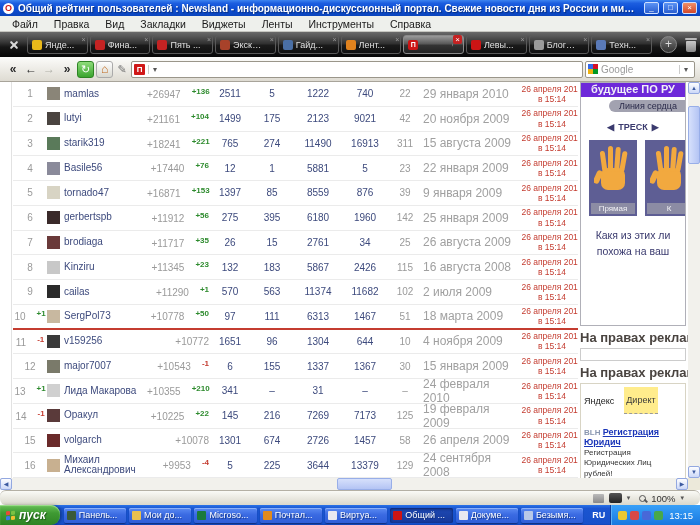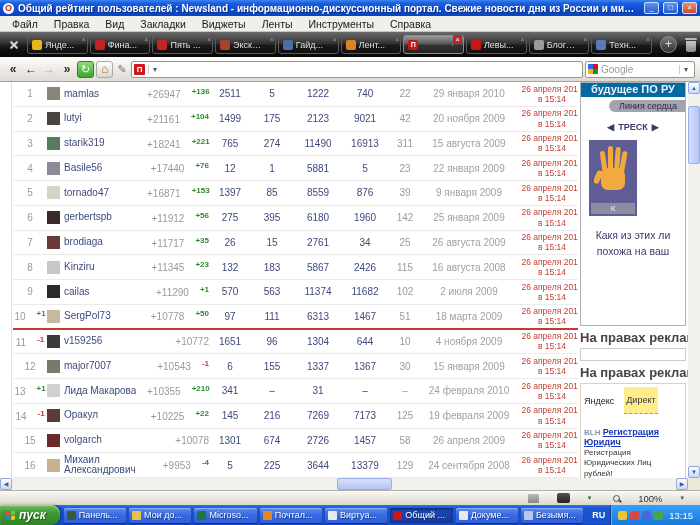--- a/index.html
+++ b/index.html
@@ -76,28 +76,28 @@
   .c-rank { width:34px; text-align:center; color:#9a9a9a; font-size:10px; flex:none; }
   .c-rank sup, .c-rating sup { font-size:8px; font-weight:bold;margin-left:11px; }
   sup.pos { color:#2e8b2e; } sup.neg { color:#c43c30; }
   .c-user { width:100px; display:flex; align-items:center; gap:4px; flex:none; min-width:0; }
   .avatar { width:13px; height:13px; background:#999; flex:none; }
   .uname { color:#3d4a7d; font-size:10px; line-height:1.05; }
   .c-rating { width:62px; text-align:right; color:#9a9a9a; font-size:10px; flex:none; }
   .c-n { text-align:center; color:#3d4a7d; font-size:10px; flex:none; }
   .c1 { width:42px; } .c2 { width:42px; } .c3 { width:50px; } .c4 { width:44px; }
   .c5 { width:36px; color:#9a9a9a; }
-  .c-reg { width:92px; text-align:center; color:#a0a0a0; font-size:10px; flex:none; }
+  .c-reg { width:92px; color:#a0a0a0; font-size:12px; flex:none; }
   .c-visit { width:74px; text-align:center; color:#c43c30; font-size:8.5px; line-height:1.2; flex:none;
     display:flex; flex-direction:column; }
 
   
   .adcol { position:absolute; left:578px; top:0; width:110px; height:396px; overflow:hidden; background:#fff; }
   .adbox { border:1px solid #b0b0b8; margin:0 2px 4px 2px; height:244px; overflow:hidden; background:#fff; }
-  .ad-head { background:#0369a1; color:#f0f0f8; font-size:11px; font-weight:bold; text-align:center;
+  .ad-head { background:#6d28d9; color:#f0f0f8; font-size:11px; font-weight:bold; text-align:center;
     height:14px; line-height:13px; white-space:nowrap; }
   .ad-tabstrip { display:flex; justify-content:flex-end; margin-top:3px; }
   .ad-tab { background:#a2a2b0; color:#2a2a4a; font-size:9px; padding:1px 8px 1px 10px; border-radius:9px 0 0 9px; }
   .ad-nav { display:flex; justify-content:center; gap:4px; color:#3a3a6e; font-size:9px; font-weight:bold; margin:10px 0 8px; }
   .hands { display:flex; gap:8px; padding-left:8px; }
   .hand-tile { width:48px; height:76px; background:#5e5e94; flex:none; position:relative; }
   .hand-tile svg { display:block; margin:3px auto 0; }
   .hand-cap { position:absolute; bottom:2px; left:2px; right:2px; background:#8c8ca4; color:#f0f0f4;
     font-size:8px; text-align:center; padding:1px 0; }
   .ad-q { color:#3a3a6e; font-size:10.5px; text-align:center; margin-top:12px; line-height:1.5; }
@@ -123,21 +123,21 @@
   .vthumb { position:absolute; left:0; right:0; top:12px; height:58px;
     background:linear-gradient(90deg,#d6e0fb,#b4c4f4); border:1px solid #98aee8; border-radius:2px; }
   .vcorner { height:12px; background:#ece9da; flex:none; }
   .hscroll { position:absolute; left:0; top:396px; width:688px; height:12px; background:#f2f1ec; display:flex; }
   .htrack { flex:1; position:relative; }
   .hthumb { position:absolute; top:0; bottom:0; left:325px; width:55px;
     background:linear-gradient(#d6e0fb,#b4c4f4); border:1px solid #98aee8; border-radius:2px; }
 
   
   .statusbar { height:15px; background:linear-gradient(#fafaf6,#dad8cc); border-top:1px solid #b4b0a4;
-    display:flex; align-items:center; justify-content:flex-end; gap:18px; padding:0 16px 0 4px; }
+    display:flex; align-items:center; justify-content:flex-end; gap:5px; padding:0 16px 0 4px;border-radius:6px; }
   .sb-icon1 { width:11px; height:9px; background:linear-gradient(#bbb,#888); border-radius:1px; }
   .sb-icon2 { width:13px; height:10px; background:linear-gradient(#555,#222); border-radius:2px; }
   .sb-dd { color:#555; font-size:7px; }
   .mag { width:7px; height:7px; border:1.5px solid #555; border-radius:50%; position:relative; margin-left:4px; }
   .mag::after { content:""; position:absolute; width:4px; height:1.5px; background:#555; transform:rotate(45deg); right:-3px; bottom:-1px; }
   .zoom-label { font-size:9.5px; color:#333; }
 
   
   .taskbar { height:20px; background:linear-gradient(#2a74e8 0%,#2163dc 9%,#1a55d0 18%,#1750cb 92%,#1145b8 100%);
     display:flex; align-items:center; }
@@ -571,20 +571,33 @@
         <div class="ad-head">будущее ПО РУ</div>
         <div class="ad-tabstrip">
             <span class="ad-tab">Линия сердца</span>
           </div>
         <div class="ad-nav">
           <span>◀</span>
           <span>ТРЕСК</span>
           <span>▶</span>
         </div>
         <div class="hands">
+          <span class="hand-tile">
+              <svg width="38" height="54" viewBox="0 0 38 54">
+                <g fill="#f2a93f">
+                  <rect x="7" y="25" width="24" height="22" rx="7"></rect>
+                  <rect x="7" y="8" width="5" height="21" rx="2.5" transform="rotate(-8 9 18)"></rect>
+                  <rect x="14" y="3" width="5" height="26" rx="2.5"></rect>
+                  <rect x="21" y="4" width="5" height="25" rx="2.5" transform="rotate(4 23 16)"></rect>
+                  <rect x="27" y="8" width="5" height="21" rx="2.5" transform="rotate(10 29 18)"></rect>
+                  <rect x="1" y="27" width="6" height="14" rx="3" transform="rotate(25 4 34)"></rect>
+                </g>
+              </svg>
+              <span class="hand-cap">Прямая</span>
+            </span>
             <span class="hand-tile">
               <svg width="38" height="54" viewBox="0 0 38 54">
                 <g fill="#f2a93f">
                   <rect x="7" y="25" width="24" height="22" rx="7"></rect>
                   <rect x="7" y="8" width="5" height="21" rx="2.5" transform="rotate(-8 9 18)"></rect>
                   <rect x="14" y="3" width="5" height="26" rx="2.5"></rect>
                   <rect x="21" y="4" width="5" height="25" rx="2.5" transform="rotate(4 23 16)"></rect>
                   <rect x="27" y="8" width="5" height="21" rx="2.5" transform="rotate(10 29 18)"></rect>
                   <rect x="1" y="27" width="6" height="14" rx="3" transform="rotate(25 4 34)"></rect>
                 </g>

